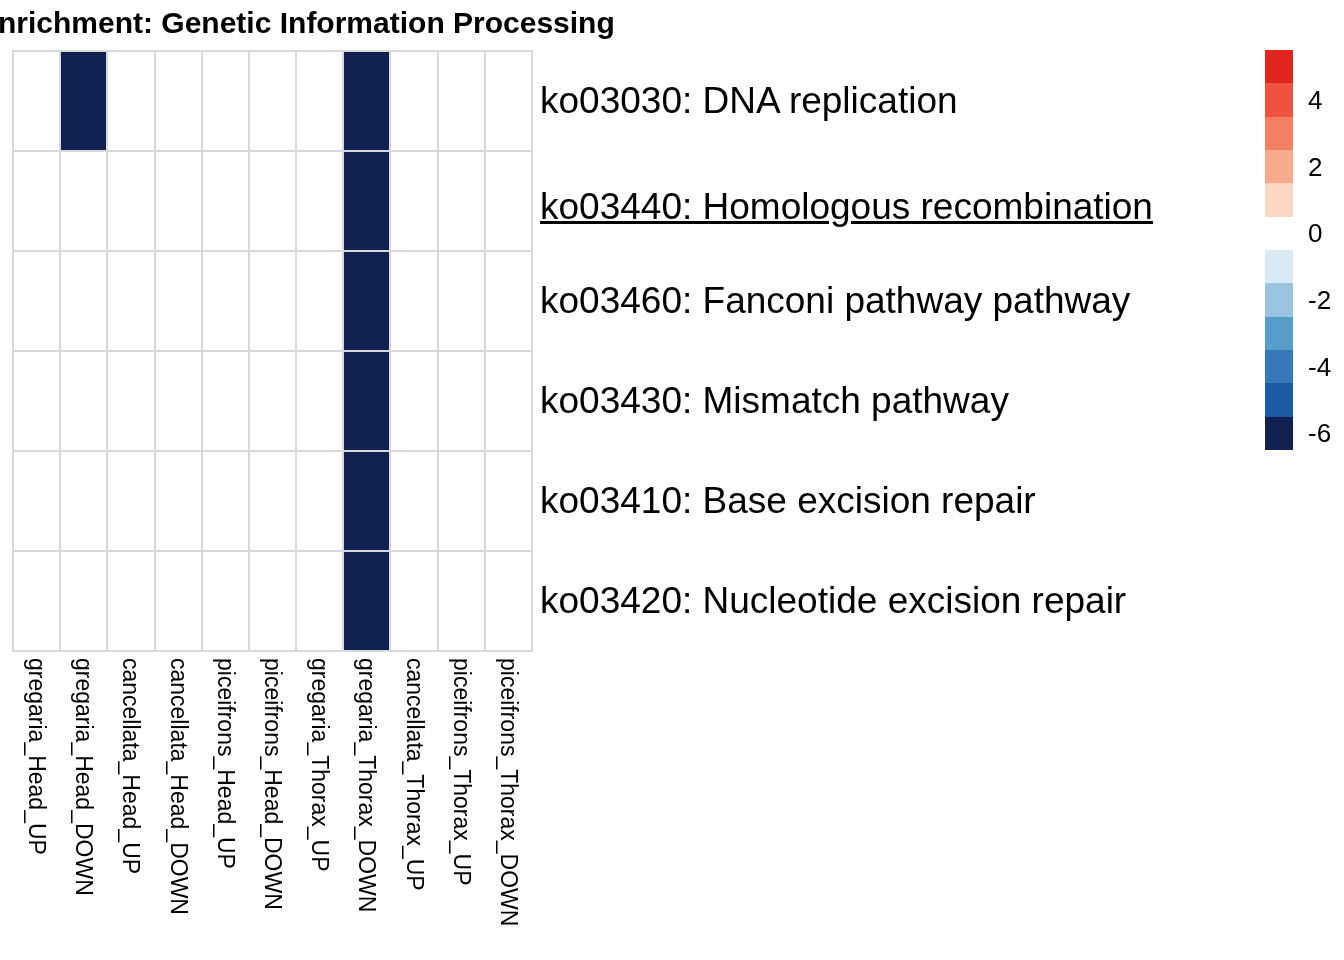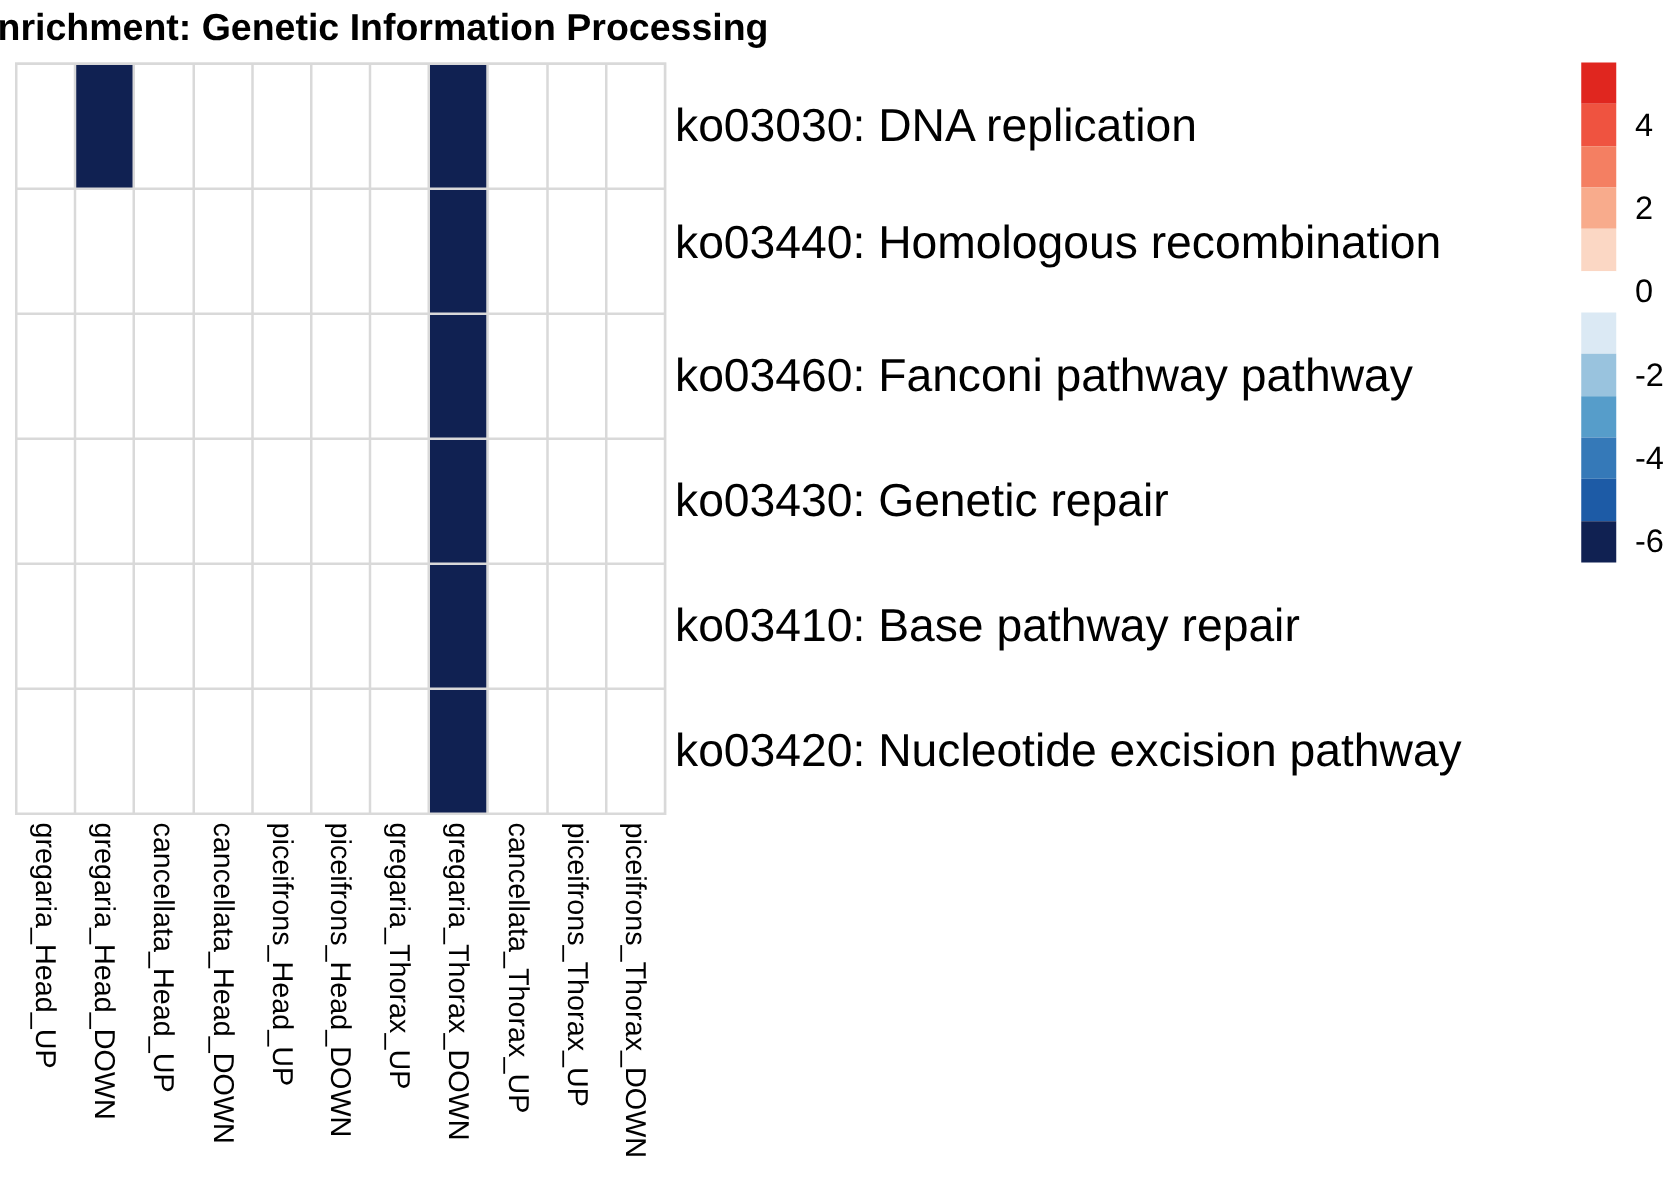--- a/index.html
+++ b/index.html
@@ -136,25 +136,25 @@
       <div class="col-label" style="left: 236.818px; top: 658px;">piceifrons_Head_UP</div>
       <div class="col-label" style="left: 284px; top: 658px;">piceifrons_Head_DOWN</div>
       <div class="col-label" style="left: 331.182px; top: 658px;">gregaria_Thorax_UP</div>
       <div class="col-label" style="left: 378.364px; top: 658px;">gregaria_Thorax_DOWN</div>
       <div class="col-label" style="left: 425.545px; top: 658px;">cancellata_Thorax_UP</div>
       <div class="col-label" style="left: 472.727px; top: 658px;">piceifrons_Thorax_UP</div>
       <div class="col-label" style="left: 519.909px; top: 658px;">piceifrons_Thorax_DOWN</div>
     </div>
   <div id="row-labels">
       <div class="row-label" style="top: 101px;">ko03030: DNA replication</div>
-      <div class="row-label" style="top: 194px;">ko03440: Homologous recombination</div>
+      <div class="row-label" style="top: 207px; text-decoration: underline;">ko03440: Homologous recombination</div>
       <div class="row-label" style="top: 301px;">ko03460: Fanconi pathway pathway</div>
-      <div class="row-label" style="top: 401px;">ko03430: Genetic repair</div>
-      <div class="row-label" style="top: 501px;">ko03410: Base pathway repair</div>
-      <div class="row-label" style="top: 601px;">ko03420: Nucleotide excision pathway</div>
+      <div class="row-label" style="top: 401px;">ko03430: Mismatch pathway</div>
+      <div class="row-label" style="top: 501px;">ko03410: Base excision repair</div>
+      <div class="row-label" style="top: 601px;">ko03420: Nucleotide excision repair</div>
     </div>
   <div class="colorbar" id="colorbar">
       <div class="colorbar-block" style="top: 0px; height: 33.3333px; background: rgb(224, 38, 31);"></div>
       <div class="colorbar-block" style="top: 33.3333px; height: 33.3333px; background: rgb(239, 83, 64);"></div>
       <div class="colorbar-block" style="top: 66.6667px; height: 33.3333px; background: rgb(244, 127, 98);"></div>
       <div class="colorbar-block" style="top: 100px; height: 33.3333px; background: rgb(248, 171, 140);"></div>
       <div class="colorbar-block" style="top: 133.333px; height: 33.3333px; background: rgb(251, 215, 196);"></div>
       <div class="colorbar-block" style="top: 166.667px; height: 33.3333px; background: rgb(255, 255, 255);"></div>
       <div class="colorbar-block" style="top: 200px; height: 33.3333px; background: rgb(219, 233, 244);"></div>
       <div class="colorbar-block" style="top: 233.333px; height: 33.3333px; background: rgb(153, 195, 222);"></div>

